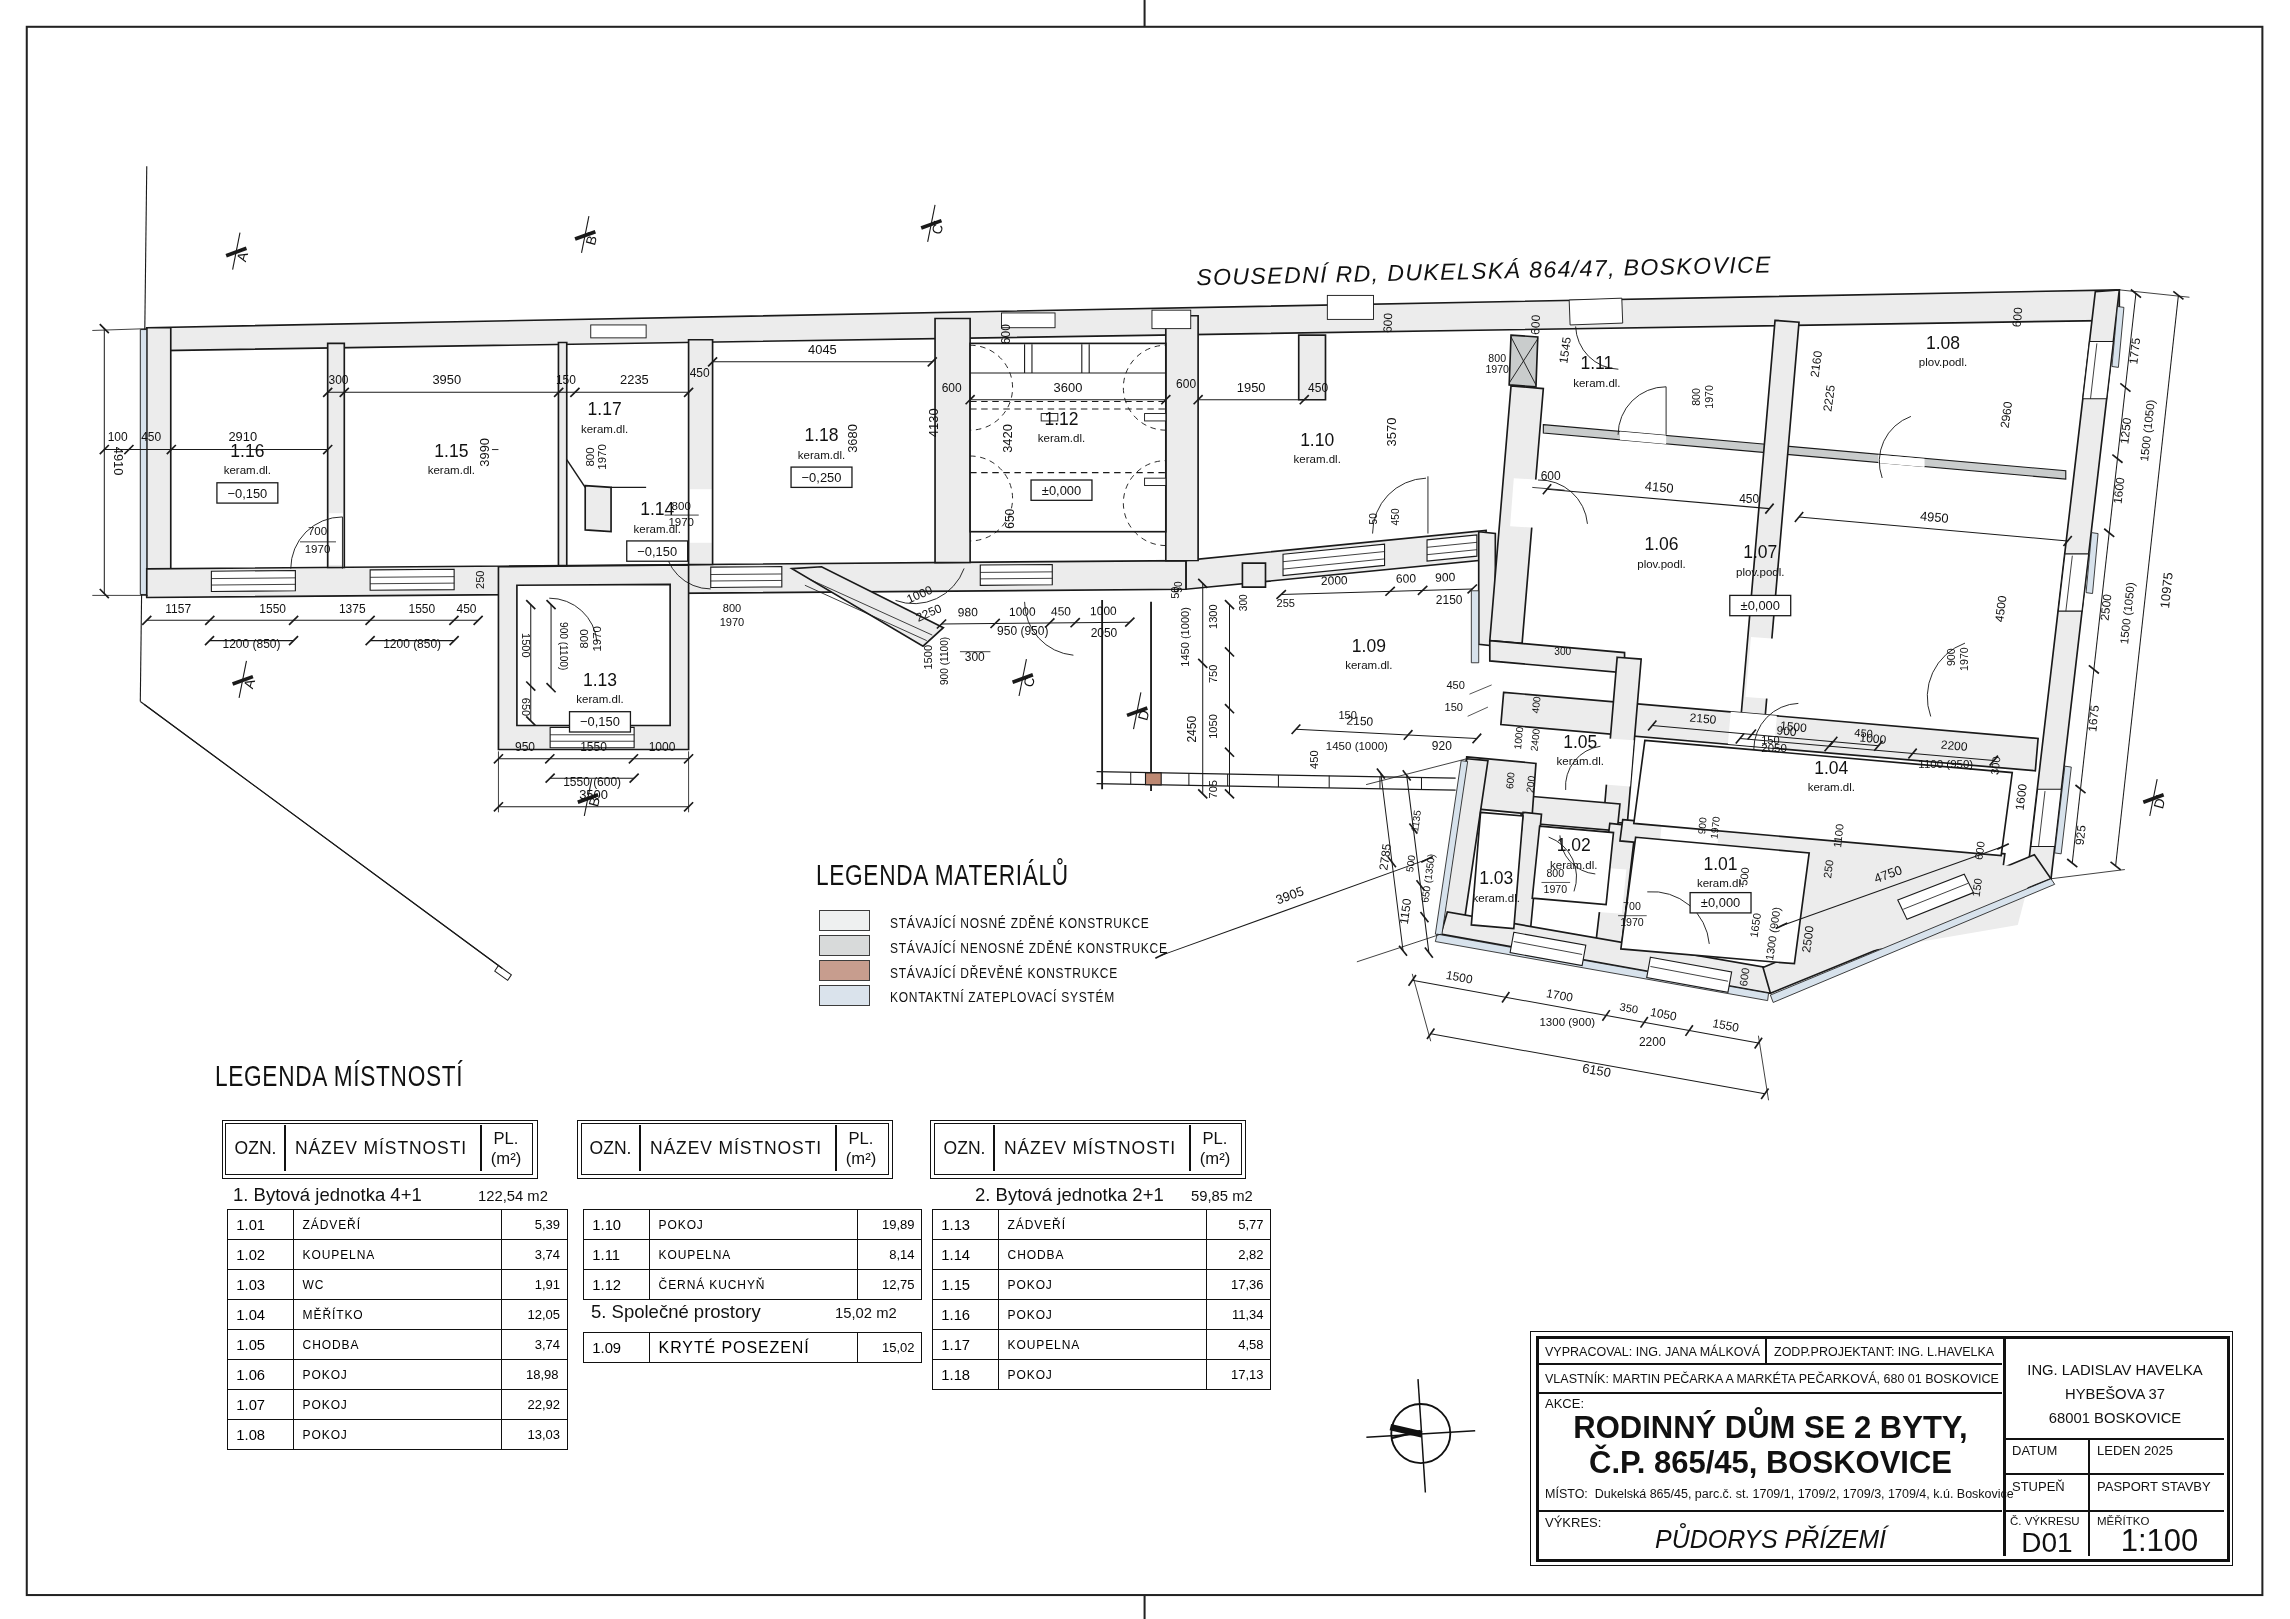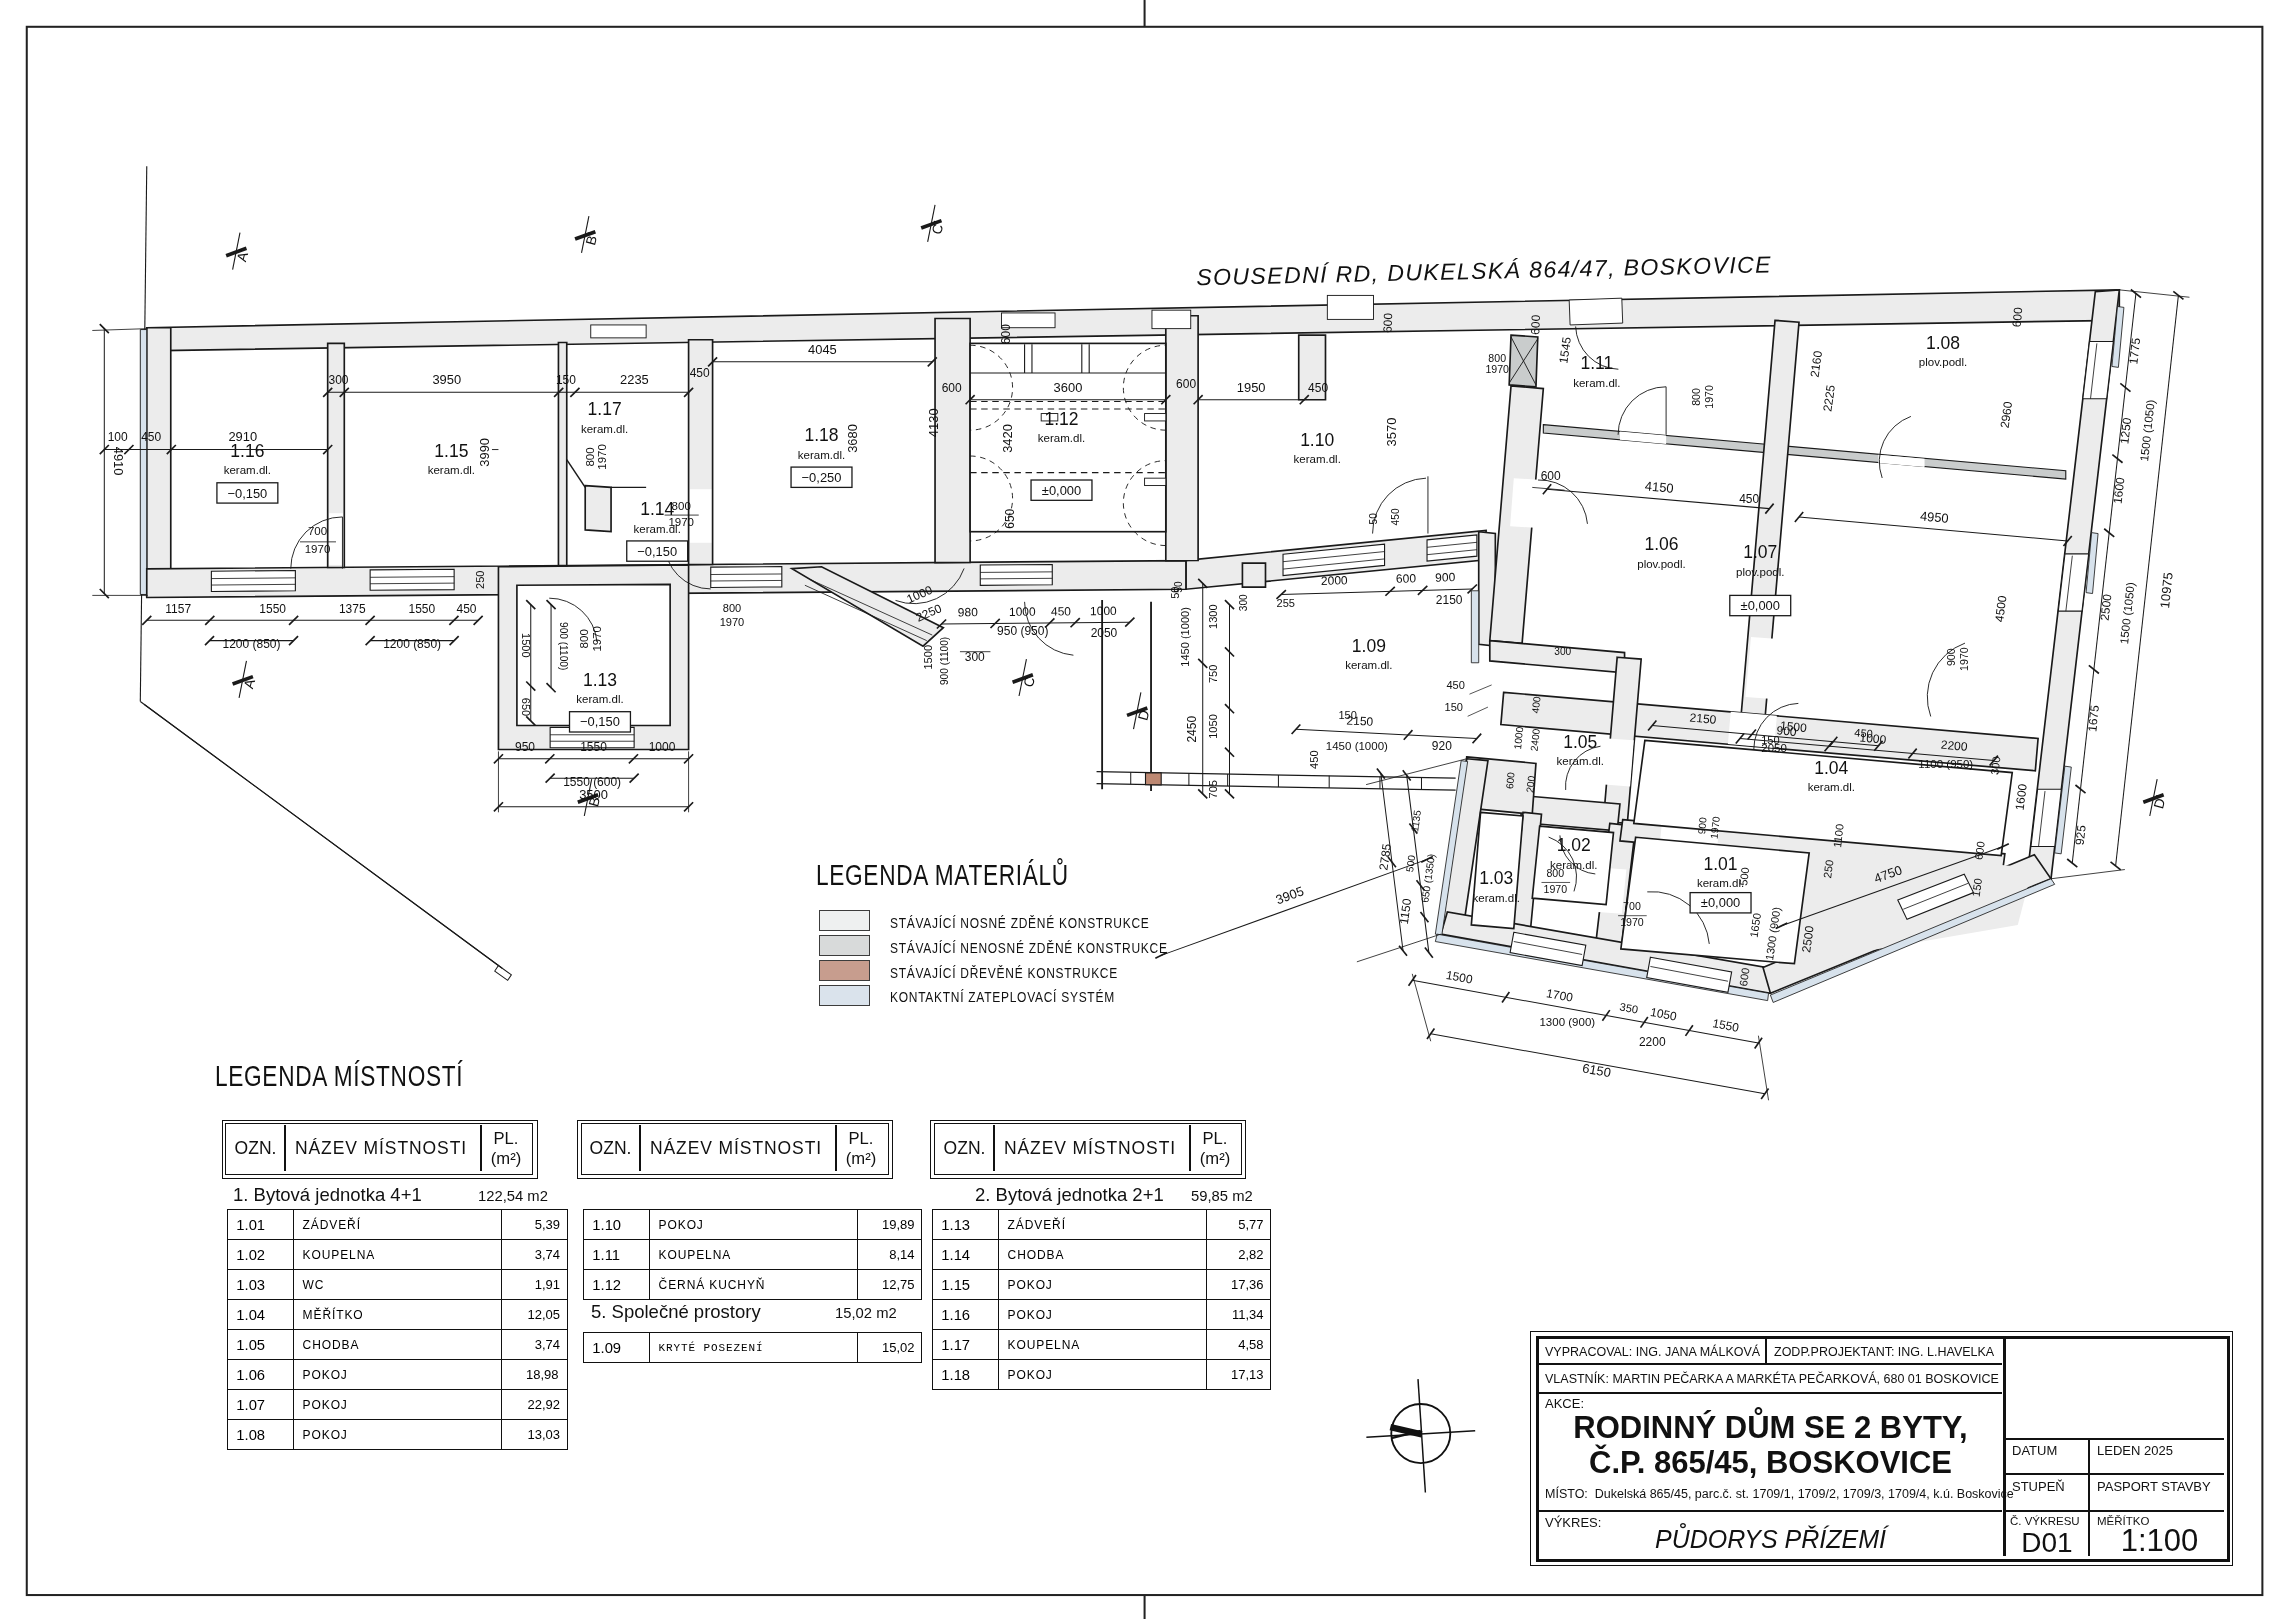--- a/index.html
+++ b/index.html
@@ -652,21 +652,21 @@
           <td style="border:1.5px solid #111;width:56px;font-size:14.8px;padding-left:8.3px;">1.12</td>
           <td style="border:1.5px solid #111;width:197px;font-size:12px;letter-spacing:0.9px;padding-left:8.3px;">ČERNÁ KUCHYŇ</td>
           <td style="border:1.5px solid #111;width:56px;font-size:13px;text-align:right;padding-right:6.5px;">12,75</td>
         </tr>
 </tbody>
     </table>
     <table class="abs" style="left:583px;top:1332px;">
 <tbody>
         <tr style="height:30px;">
           <td style="border:1.5px solid #111;width:56px;font-size:14.8px;padding-left:8.3px;">1.09</td>
-          <td style="border:1.5px solid #111;width:197px;font-size:11px;letter-spacing:0.9px;padding-left:8.3px;font-family:Liberation Mono, monospace;">KRYTÉ POSEZENÍ</td>
+          <td style="border:1.5px solid #111;width:197px;font-size:16px;letter-spacing:0.9px;padding-left:8.3px;">KRYTÉ POSEZENÍ</td>
           <td style="border:1.5px solid #111;width:56px;font-size:13px;text-align:right;padding-right:6.5px;">15,02</td>
         </tr>
 </tbody>
     </table>
     <table class="abs" style="left:932px;top:1209px;">
 <tbody>
         <tr style="height:30px;">
           <td style="border:1.5px solid #111;width:56px;font-size:14.8px;padding-left:8.3px;">1.13</td>
           <td style="border:1.5px solid #111;width:197px;font-size:12px;letter-spacing:0.9px;padding-left:8.3px;">ZÁDVEŘÍ</td>
           <td style="border:1.5px solid #111;width:56px;font-size:13px;text-align:right;padding-right:6.5px;">5,77</td>
@@ -711,20 +711,21 @@
 <div class="abs" style="left:2088px;top:1438px;width:1.8px;height:118px;background:#111;"></div>
 <div class="abs cad" style="left:1545px;top:1345px;font-size:12.5px;">VYPRACOVAL: ING. JANA MÁLKOVÁ</div>
 <div class="abs cad" style="left:1774px;top:1345px;font-size:12.5px;">ZODP.PROJEKTANT: ING. L.HAVELKA</div>
 <div class="abs cad" style="left:1545px;top:1372px;font-size:12.5px;">VLASTNÍK: MARTIN PEČARKA A MARKÉTA PEČARKOVÁ, 680 01 BOSKOVICE</div>
 <div class="abs cad" style="left:1545px;top:1396px;font-size:13px;">AKCE:</div>
 <div class="abs cad" style="left:1539px;top:1410px;width:463px;text-align:center;font-size:31px;font-weight:bold;">RODINNÝ DŮM SE 2 BYTY,</div>
 <div class="abs cad" style="left:1539px;top:1445px;width:463px;text-align:center;font-size:31px;font-weight:bold;">Č.P. 865/45, BOSKOVICE</div>
 <div class="abs cad" style="left:1545px;top:1487px;font-size:12.5px;">MÍSTO:&nbsp; Dukelská 865/45, parc.č. st. 1709/1, 1709/2, 1709/3, 1709/4, k.ú. Boskovice</div>
 <div class="abs cad" style="left:1545px;top:1515px;font-size:13px;">VÝKRES:</div>
 <div class="abs cad" style="left:1539px;top:1525px;width:463px;text-align:center;font-size:25px;font-style:italic;">PŮDORYS PŘÍZEMÍ</div>
+<div class="abs cad" style="left:2006px;top:1336px;width:218px;text-align:center;font-size:14.8px;line-height:24px;padding-top:22px;">ING. LADISLAV HAVELKA<br>HYBEŠOVA 37<br>68001 BOSKOVICE</div>
 <div class="abs cad" style="left:2012px;top:1443px;font-size:13px;">DATUM</div>
 <div class="abs cad" style="left:2097px;top:1443px;font-size:13px;">LEDEN 2025</div>
 <div class="abs cad" style="left:2012px;top:1479px;font-size:13px;">STUPEŇ</div>
 <div class="abs cad" style="left:2097px;top:1479px;font-size:13px;">PASPORT STAVBY</div>
 <div class="abs cad" style="left:2010px;top:1515px;font-size:11.5px;">Č. VÝKRESU</div>
 <div class="abs cad" style="left:2010px;top:1527px;width:74px;text-align:center;font-size:28px;">D01</div>
 <div class="abs cad" style="left:2097px;top:1515px;font-size:11.5px;">MĚŘÍTKO</div>
 <div class="abs cad" style="left:2095px;top:1523px;width:129px;text-align:center;font-size:31px;">1:100</div>
 
 <svg class="abs" style="left:1347px;top:1357px;" width="166" height="166" viewBox="0 0 180 180">

